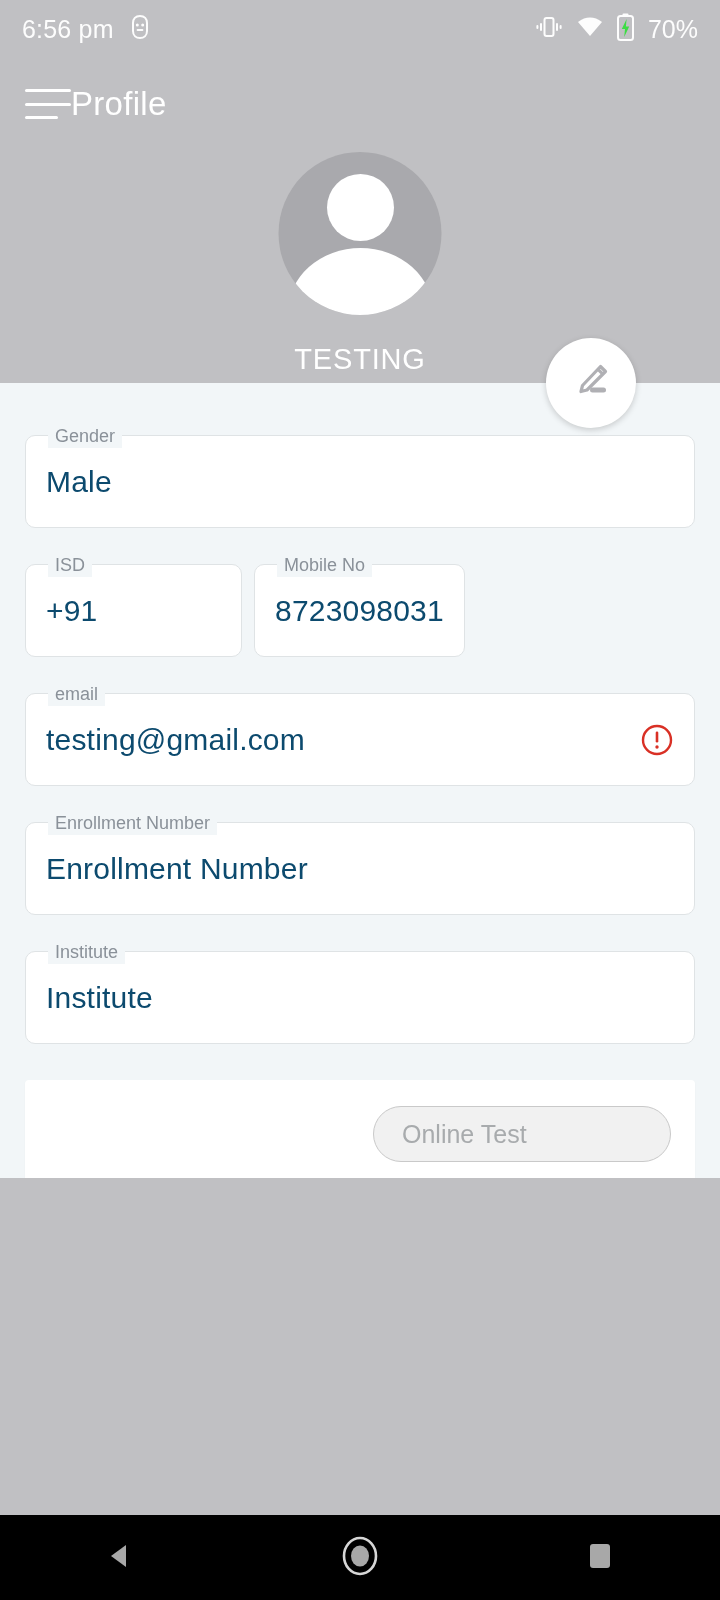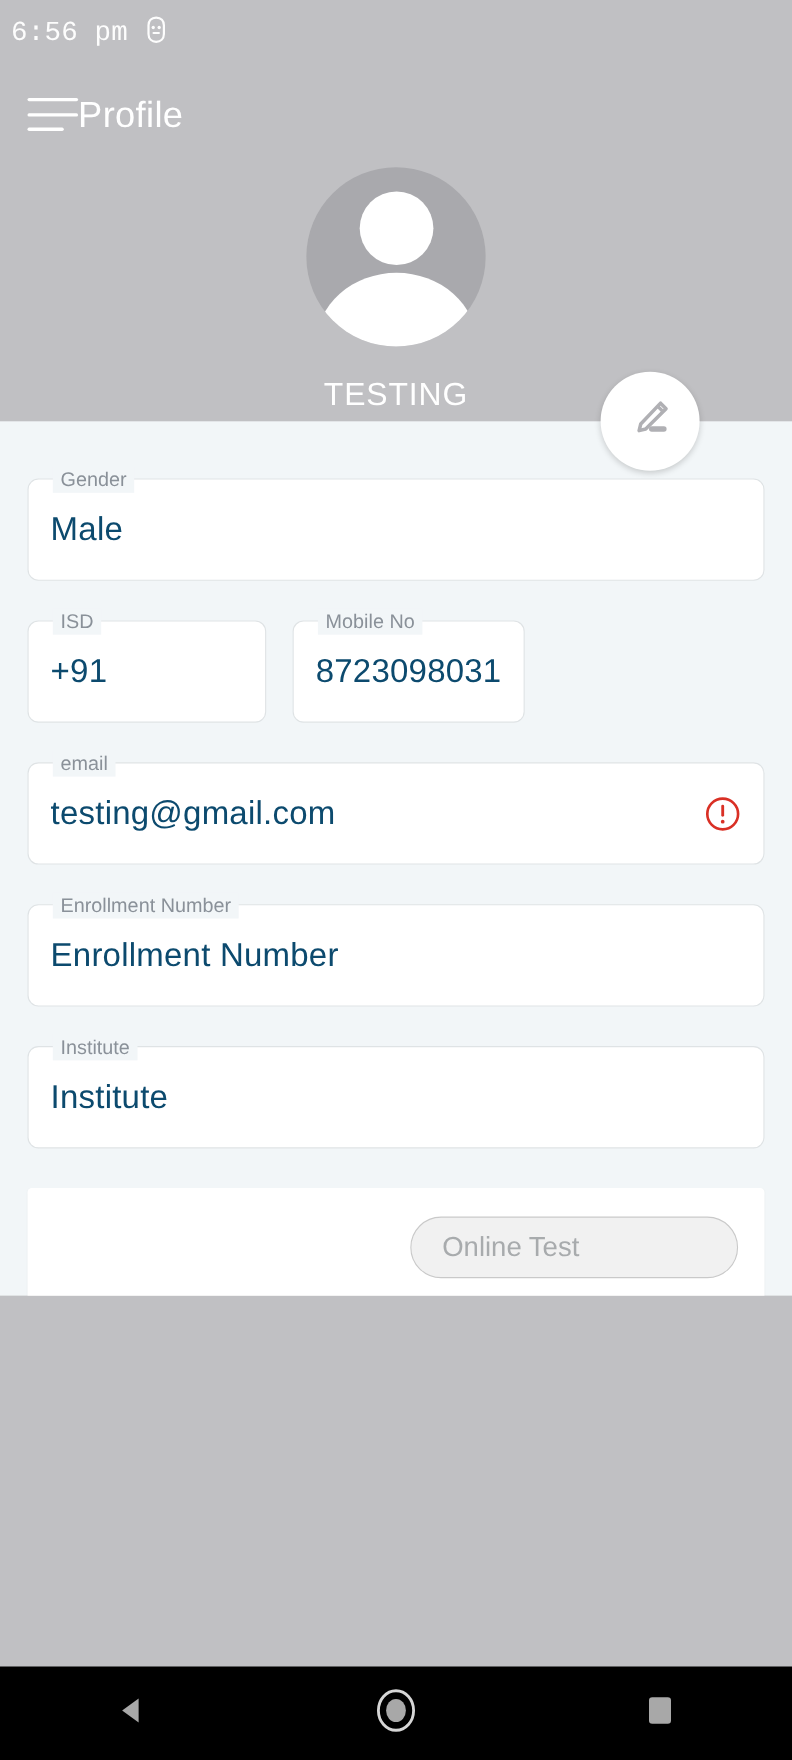--- a/index.html
+++ b/index.html
@@ -8,21 +8,21 @@
     background:#c0c0c3;
     font-family:"Liberation Sans", sans-serif;
     overflow:hidden;
   }
   #screen { position:relative; width:720px; height:1600px; background:#c0c0c3; }
 
   
   .status-bar{
     position:absolute; left:0; top:0; width:720px; height:58px;
     display:flex; align-items:center; justify-content:space-between;
-    padding:0 10px; color:#ffffff;font-family:Liberation Mono, monospace;
+    padding:0 22px; color:#ffffff;
   }
   .status-left{ display:flex; align-items:center; gap:14px; }
   .status-right{ display:flex; align-items:center; gap:12px; }
   .status-time{ font-size:25px; letter-spacing:.2px; color:#fdfdfd; }
   .battery-pct{ font-size:25px; color:#fdfdfd; margin-left:1px; }
 
   
   .app-bar{
     position:absolute; left:0; top:58px; width:720px; height:92px;
     display:flex; align-items:center; padding-left:25px; 
@@ -82,21 +82,21 @@
     display:flex; align-items:center; padding:0 20px;
   }
   .field .fl-label{
     position:absolute; top:-12px; left:22px;
     background:#f2f6f8; padding:0 7px;
     font-size:18px; color:#8a9199; line-height:24px; white-space:nowrap;
   }
   .field .fl-value{ font-size:30px; color:#0c4a6e; letter-spacing:.2px; }
   .field .trailing{ margin-left:auto; display:flex; align-items:center; }
 
-  .row-2{ display:flex; gap:24px; margin:0 25px 36px 25px; }
+  .row-2{ display:flex; gap:12px; margin:0 25px 36px 25px; }
   .row-2 .field{ margin:0; flex:0 0 auto; }
   .field-isd{ width:217px; }
   .field-mobile{ flex:1 1 auto; }
   .row-2 .field .fl-label{ left:22px; }
 
   
   .courses-card{
     margin:20px 25px 0 25px; background:#ffffff; border-radius:4px;
     padding:26px 24px 30px 24px; box-shadow:0 1px 2px rgba(0,0,0,.04);
   }
@@ -130,20 +130,44 @@
       <div class="status-left">
         <span class="status-time">6:56 pm</span>
         <span>
           <svg width="24" height="26" viewBox="0 0 24 26">
             <path d="M12 2 C7.5 2 5 5 5 9 L5 17 C5 21.5 8.2 24 12 24 C15.8 24 19 21.5 19 17 L19 9 C19 5 16.5 2 12 2 Z" fill="none" stroke="#fdfdfd" stroke-width="2"></path>
             <circle cx="9.3" cy="11" r="1.5" fill="#fdfdfd"></circle>
             <circle cx="14.7" cy="11" r="1.5" fill="#fdfdfd"></circle>
             <rect x="8.6" y="15" width="6.8" height="2" rx="1" fill="#fdfdfd"></rect>
           </svg>
         </span>
+      </div>
+      <div class="status-right">
+        <span>
+          <svg width="30" height="24" viewBox="0 0 30 24">
+            <rect x="10.5" y="3" width="9" height="18" rx="2" fill="none" stroke="#fdfdfd" stroke-width="2"></rect>
+            <rect x="6" y="8" width="2" height="8" rx="1" fill="#fdfdfd"></rect>
+            <rect x="2.4" y="10" width="2" height="4" rx="1" fill="#fdfdfd"></rect>
+            <rect x="22" y="8" width="2" height="8" rx="1" fill="#fdfdfd"></rect>
+            <rect x="25.6" y="10" width="2" height="4" rx="1" fill="#fdfdfd"></rect>
+          </svg>
+        </span>
+        <span>
+          <svg width="28" height="24" viewBox="0 0 28 24">
+            <path d="M2 7 C6 4 10 2.6 14 2.6 C18 2.6 22 4 26 7 L14 21 Z" fill="#fdfdfd"></path>
+          </svg>
+        </span>
+        <span>
+          <svg width="19" height="28" viewBox="0 0 19 28">
+            <rect x="6.5" y="0.5" width="6" height="2.5" rx="1" fill="#fdfdfd"></rect>
+            <rect x="2" y="3" width="15" height="24" rx="2.5" fill="none" stroke="#fdfdfd" stroke-width="2"></rect>
+            <path d="M10.6 6 L5.8 16 L9 16 L8.2 24 L13.2 13.6 L9.9 13.6 Z" fill="#3ddc44"></path>
+          </svg>
+        </span>
+        <span class="battery-pct">70%</span>
       </div>
     </div>
 
     <div class="app-bar">
       <div class="hamburger">
         <span></span>
         <span></span>
         <span></span>
       </div>
       <div class="app-title">Profile</div>

